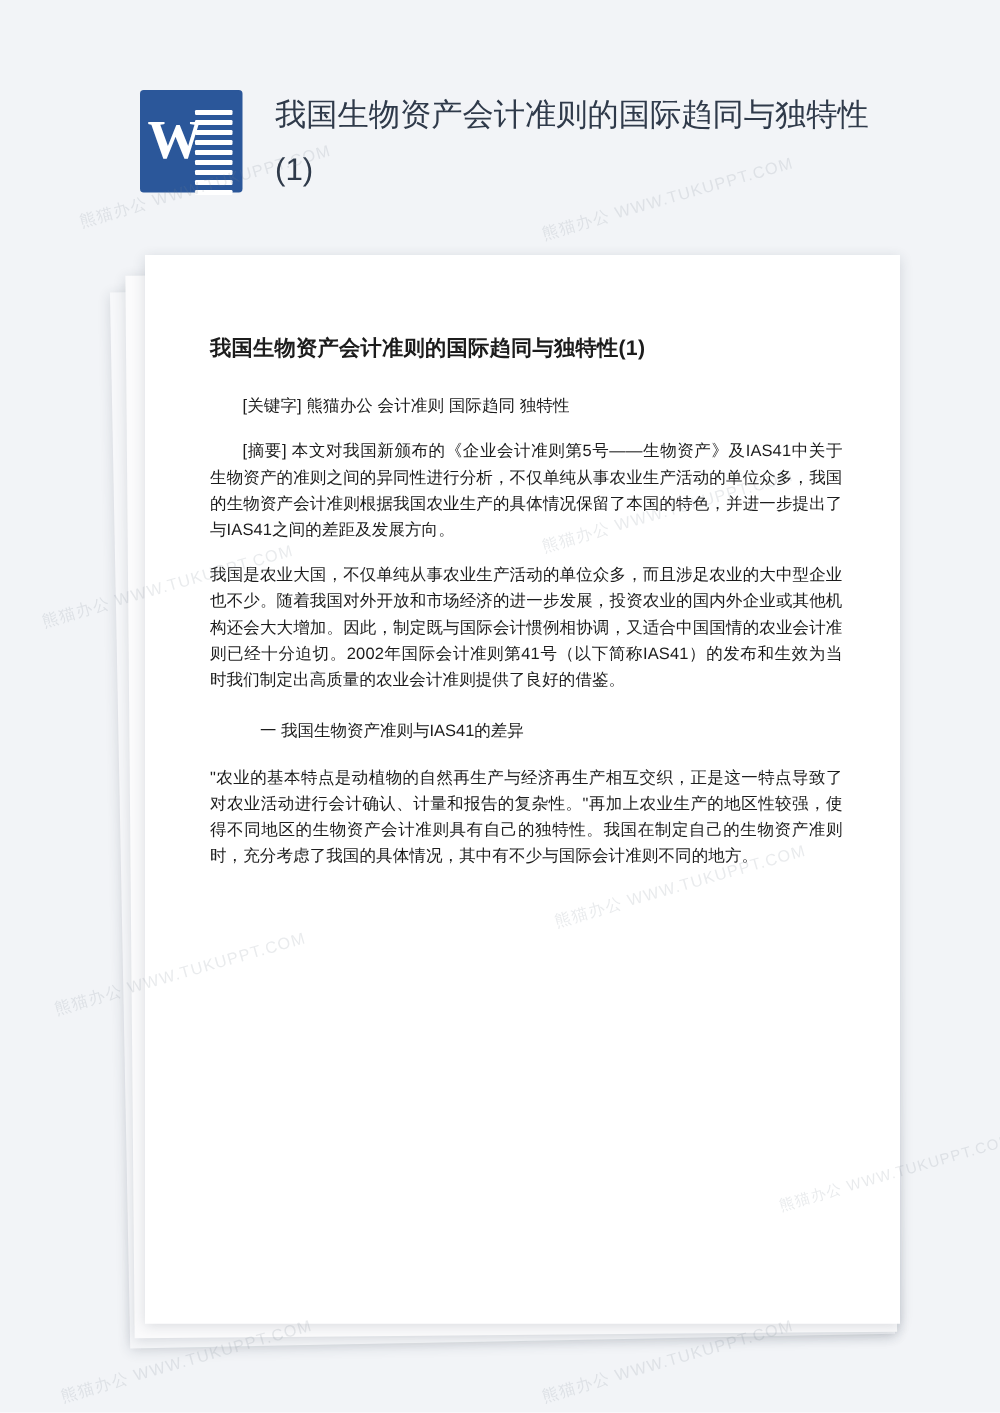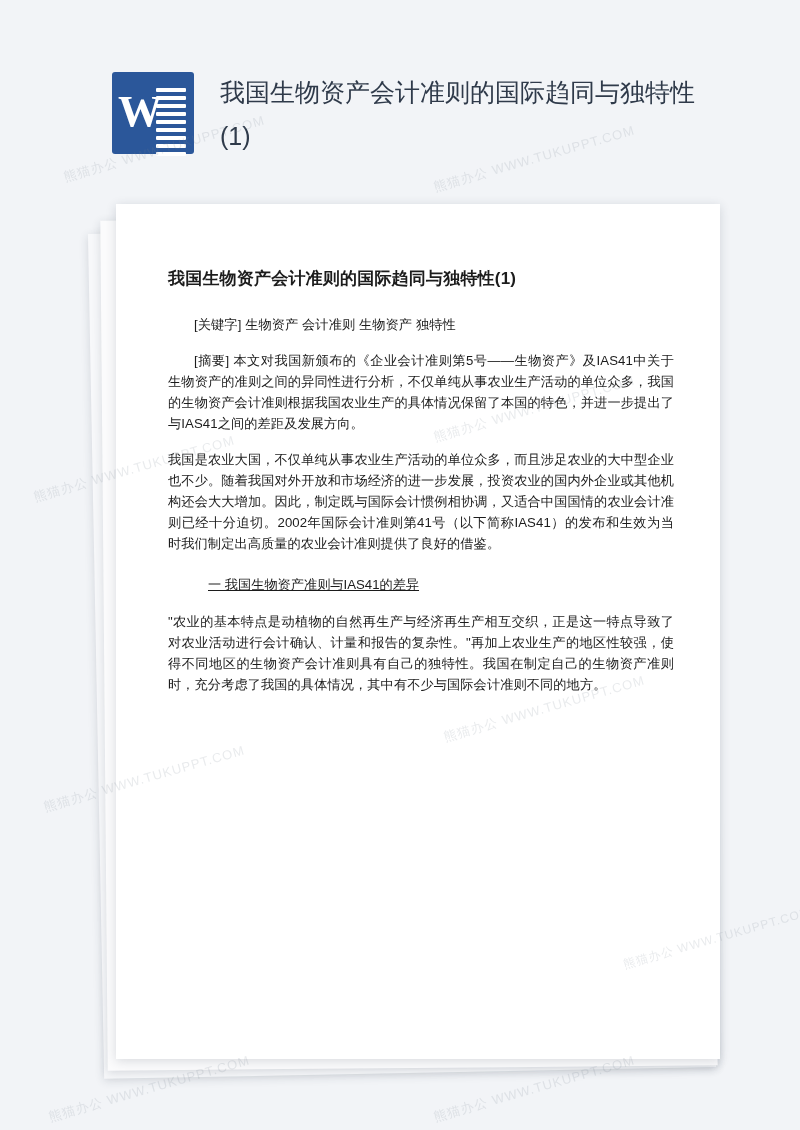--- a/index.html
+++ b/index.html
@@ -131,21 +131,20 @@
     text-align: justify;
     letter-spacing: 0.1px;
   }
   .indent2 { text-indent: 26px; }
   .gap-before { margin-top: 8px; }
   .section-head {
     font-size: 13.2px;
     line-height: 21px;
     margin: 20px 0 16px 0;
     text-indent: 40px;
-    text-decoration: underline;
   }
 
   
   .wm {
     position: absolute;
     color: rgba(120,128,140,0.16);
     font-size: 13px;
     letter-spacing: 1px;
     transform: rotate(-16deg);
     white-space: nowrap;
@@ -175,21 +174,21 @@
   <div class="doc-title">我国生物资产会计准则的国际趋同与独特性(1)</div>
 </div>
 
 <div class="stack">
   <div class="sheet sheet-back2"></div>
   <div class="sheet sheet-back1"></div>
   <div class="sheet sheet-front"></div>
 
   <div class="doc-body">
     <h1 class="doc-h1">我国生物资产会计准则的国际趋同与独特性(1)</h1>
-    <p class="doc-p indent2">[关键字] 生物资产 会计准则 生物资产 独特性</p>
+    <p class="doc-p indent2">[关键字] 熊猫办公 会计准则 国际趋同 独特性</p>
     <p class="doc-p indent2">[摘要] 本文对我国新颁布的《企业会计准则第5号——生物资产》及IAS41中关于生物资产的准则之间的异同性进行分析，不仅单纯从事农业生产活动的单位众多，我国的生物资产会计准则根据我国农业生产的具体情况保留了本国的特色，并进一步提出了与IAS41之间的差距及发展方向。</p>
     <p class="doc-p gap-before">我国是农业大国，不仅单纯从事农业生产活动的单位众多，而且涉足农业的大中型企业也不少。随着我国对外开放和市场经济的进一步发展，投资农业的国内外企业或其他机构还会大大增加。因此，制定既与国际会计惯例相协调，又适合中国国情的农业会计准则已经十分迫切。2002年国际会计准则第41号（以下简称IAS41）的发布和生效为当时我们制定出高质量的农业会计准则提供了良好的借鉴。</p>
     <p class="section-head">一 我国生物资产准则与IAS41的差异</p>
     <p class="doc-p">"农业的基本特点是动植物的自然再生产与经济再生产相互交织，正是这一特点导致了对农业活动进行会计确认、计量和报告的复杂性。"再加上农业生产的地区性较强，使得不同地区的生物资产会计准则具有自己的独特性。我国在制定自己的生物资产准则时，充分考虑了我国的具体情况，其中有不少与国际会计准则不同的地方。</p>
   </div>
 </div>
 
 <div class="wm" style="left:60px; top:140px;">熊猫办公 WWW.TUKUPPT.COM</div>
 <div class="wm" style="left:430px; top:150px;">熊猫办公 WWW.TUKUPPT.COM</div>
 <div class="wm" style="left:30px; top:460px;">熊猫办公 WWW.TUKUPPT.COM</div>

